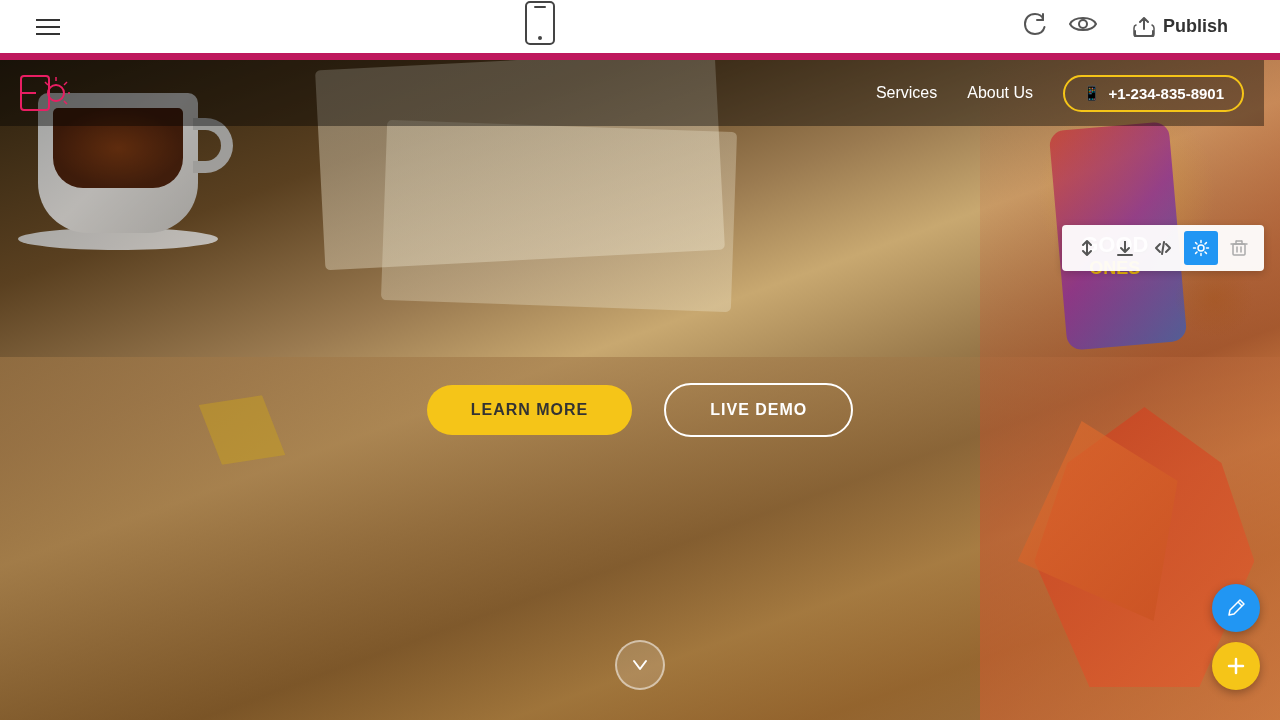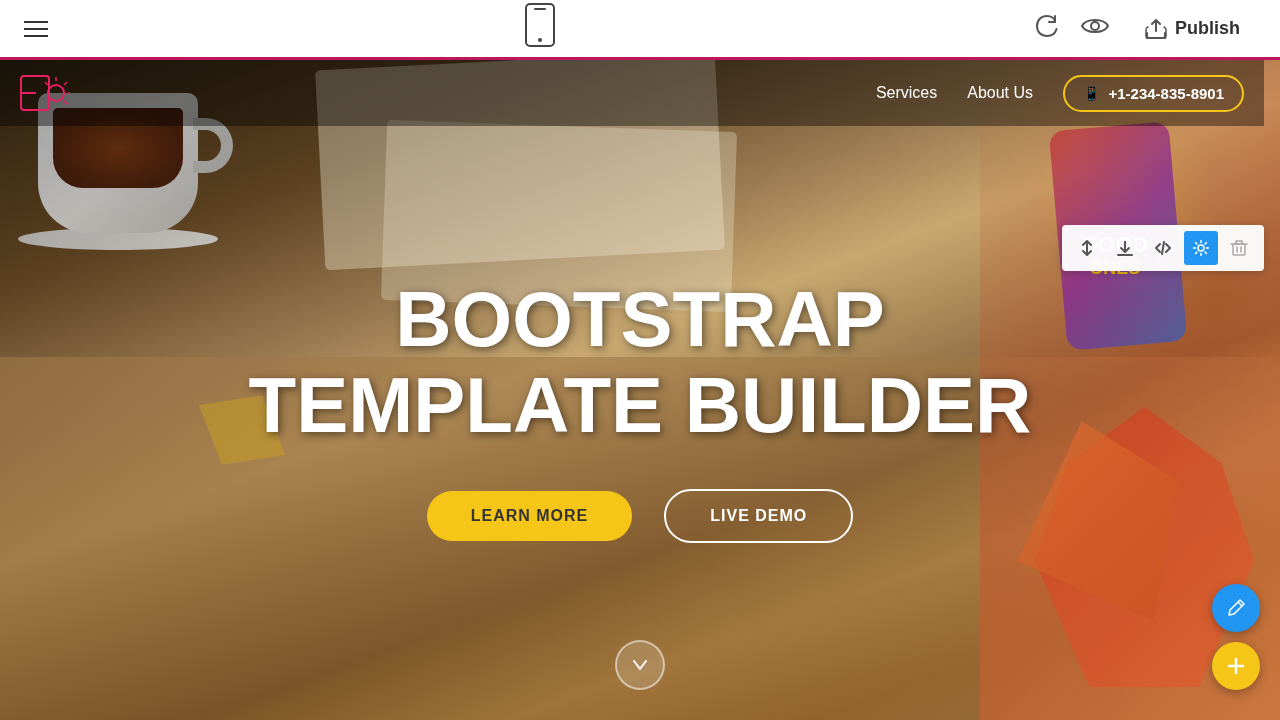--- a/index.html
+++ b/index.html
@@ -7,23 +7,23 @@
 
     
     .toolbar {
       position: absolute;
       top: 0; left: 0; right: 0;
       height: 60px;
       background: #fff;
       display: flex;
       align-items: center;
       justify-content: space-between;
-      padding: 0 24px;
+      padding: 0 36px;
       z-index: 100;
-      border-bottom: 3px solid #be185d;
+      border-bottom: 7px solid #be185d;
     }
     .toolbar-left { display: flex; align-items: center; gap: 10px; }
     .toolbar-center { display: flex; align-items: center; }
     .toolbar-right { display: flex; align-items: center; gap: 20px; }
 
     .hamburger-icon {
       display: flex; flex-direction: column; gap: 5px; cursor: pointer;
     }
     .hamburger-icon span {
       display: block; width: 24px; height: 2px; background: #333;
@@ -384,24 +384,20 @@
       <span class="nav-link">Services</span>
       <span class="nav-link">About Us</span>
       <div class="nav-phone-btn">
         <span class="phone-small-icon">📱</span>
         <span>+1-234-835-8901</span>
       </div>
     </div>
   </div>
 
   <div class="hero-content">
-    <div class="hero-title">
-      <div>BOOTSTRAP</div>
-      <div>TEMPLATE BUILDER</div>
-    </div>
     <div class="hero-buttons">
       <button class="btn-learn">LEARN MORE</button>
       <button class="btn-demo">LIVE DEMO</button>
     </div>
   </div>
 
   <div class="scroll-down">
     <div class="scroll-circle">
       <svg width="20" height="20" viewBox="0 0 20 20" fill="none">
         <polyline points="4,6 10,14 16,6" stroke="white" stroke-width="2" fill="none" stroke-linecap="round" stroke-linejoin="round"></polyline>

